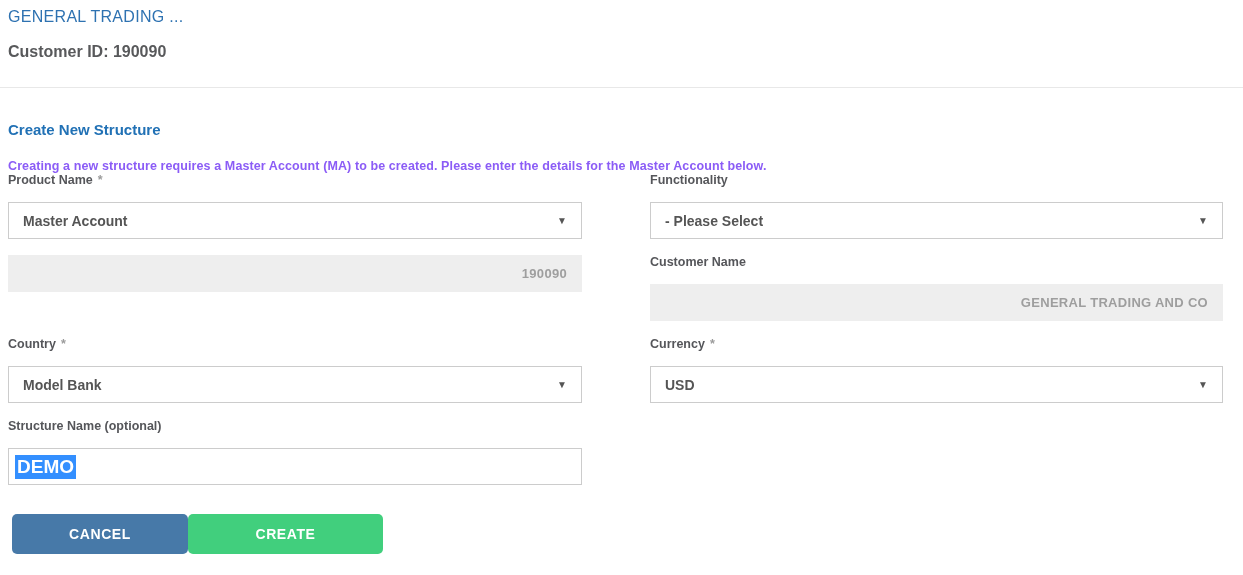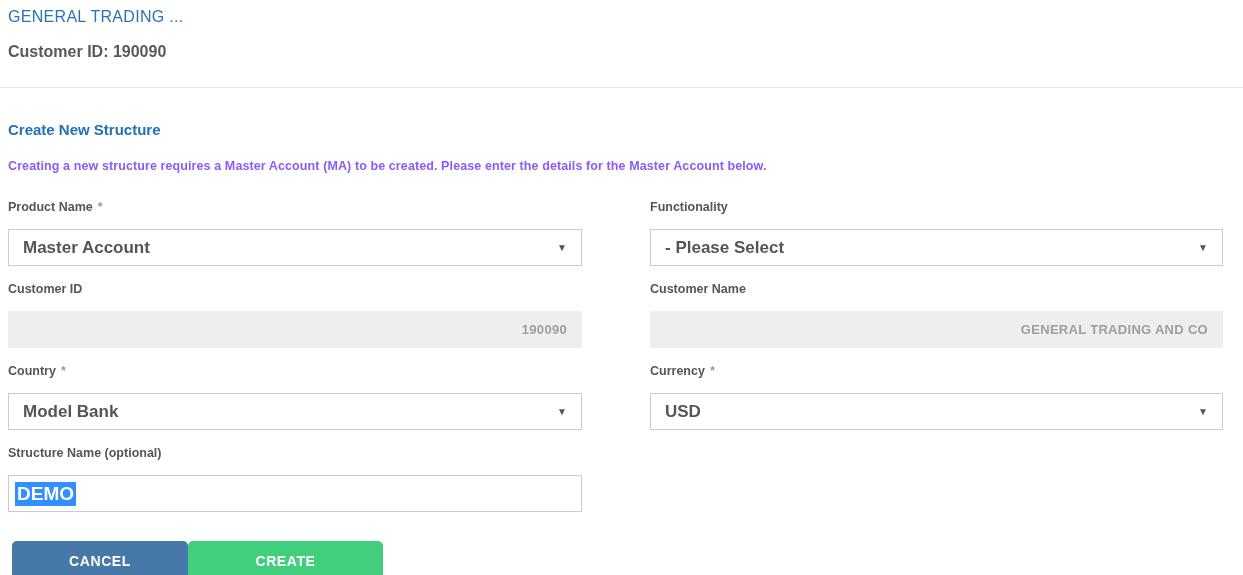--- a/index.html
+++ b/index.html
@@ -40,42 +40,41 @@
     font-size: 12.5px;
     font-weight: bold;
     margin-top: 21px;
     letter-spacing: 0.1px;
   }
 
   .form-grid {
     display: grid;
     grid-template-columns: 574px 573px;
     column-gap: 68px;
-    margin-top: 27px;
   }
   .field-group { margin-bottom: 16px; }
   .field-label {
     color: #55565a;
     font-size: 12.5px;
     font-weight: bold;
     margin-bottom: 15px;
   }
   .req { color: #9b9b9b; margin-left: 5px; font-weight: bold; }
 
   .select-box {
     position: relative;
     height: 37px;
     border: 1px solid #cccccc;
     background: #ffffff;
     display: flex;
     align-items: center;
     padding: 0 30px 0 14px;
     cursor: pointer;
   }
-  .select-value { color: #555555; font-size: 17px; font-weight: bold; }
+  .select-value { color: #555555; font-size: 14px; font-weight: bold; }
   .caret {
     position: absolute;
     right: 14px; top: 50%;
     transform: translateY(-50%);
     color: #555555;
     font-size: 10px;
     line-height: 1;
   }
 
   .text-disabled {
@@ -157,23 +156,20 @@
       <div class="field-label">
         <span>Functionality</span>
       </div>
       <div class="select-box">
         <span class="select-value">- Please Select</span>
         <span class="caret">▼</span>
       </div>
     </div>
 
     <div class="field-group">
-      <div class="field-label">
-        <span>Customer ID</span>
-      </div>
       <div class="text-disabled">
         <span>190090</span>
       </div>
     </div>
 
     <div class="field-group">
       <div class="field-label">
         <span>Customer Name</span>
       </div>
       <div class="text-disabled">

